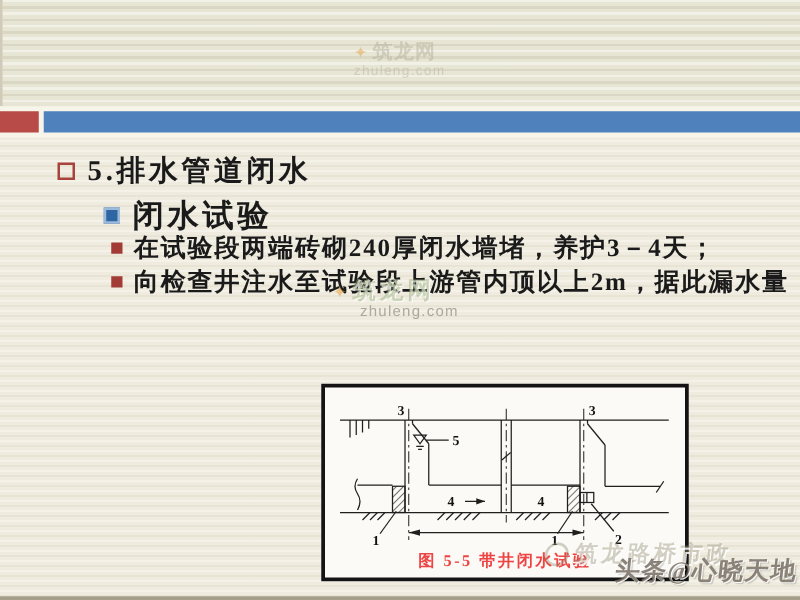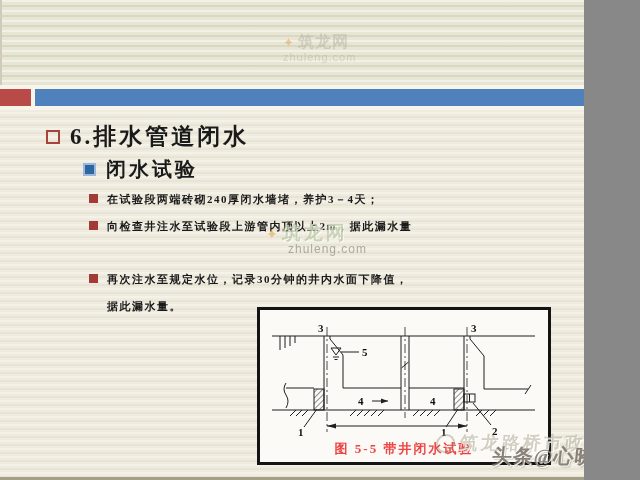--- a/index.html
+++ b/index.html
@@ -1,17 +1,17 @@
 <!DOCTYPE html>
 <html><head>
 <meta charset="utf-8">
 <style>
   html,body { margin:0; padding:0; background:#888; }
   .slide {
-    position:relative; width:584px; height:480px; overflow:hidden;
+    position:relative; width:640px; height:480px; overflow:hidden;
     background:#efecdf;
     background-image: repeating-linear-gradient(180deg,
       rgba(255,255,255,.30) 0px, rgba(255,255,255,.30) 2px,
       rgba(0,0,0,0) 2px, rgba(0,0,0,0) 4px,
       rgba(185,180,155,.14) 4px, rgba(185,180,155,.14) 6px,
       rgba(0,0,0,0) 6px, rgba(0,0,0,0) 8px);
     font-family:"Liberation Serif","DejaVu Serif",serif;
     color:#1a1a1a;
   }
   .slide::after { content:""; position:absolute; left:0; right:0; bottom:0; height:3px; background:#a59f89; }
@@ -28,25 +28,25 @@
   .accent-strip { position:absolute; left:0; top:85px; right:0; height:25px; background:#f7f5ea; }
   .accent-red  { position:absolute; left:0;  top:89px; width:31px; height:17px; }
   .accent-blue { position:absolute; left:35px; top:89px; right:0; height:17px; }
 
   .title-row { position:absolute; left:46px; top:121px; display:flex; align-items:center; gap:10px; }
   .bullet-hollow { width:10px; height:10px; border:2px solid #a8423d; background:transparent; flex:none; }
   .title-text { font-size:23px; font-weight:bold; letter-spacing:3px; white-space:nowrap; }
 
   .sub-row { position:absolute; left:83px; top:156px; display:flex; align-items:center; gap:10px; }
   .bullet-blue { width:9px; height:9px; background:#2e66a4; border:2px solid #9db9d9; flex:none; }
-  .sub-text { font-size:20px; font-weight:bold; letter-spacing:3px; white-space:nowrap; }
+  .sub-text { font-size:25px; font-weight:bold; letter-spacing:3px; white-space:nowrap; }
 
   .bullet-item { position:absolute; left:89px; display:flex; gap:9px; align-items:flex-start; }
   .bullet-sq { width:9px; height:9px; background:#a23a36; margin-top:8px; flex:none; }
-  .b-text { font-size:11px; font-weight:bold; letter-spacing:1.5px; line-height:26.5px; white-space:nowrap; }
+  .b-text { font-size:20px; font-weight:bold; letter-spacing:1.5px; line-height:26.5px; white-space:nowrap; }
   .b1 { top:186px; } .b2 { top:213px; } .b3 { top:266px; }
 
   .figure {
     position:absolute; left:257px; top:307px; width:294px; height:158px;
     background:#fbfaf6; border:3px solid #141414; box-sizing:border-box;
   }
   .figure svg { display:block; }
   .fig-caption {
     position:absolute; left:0; right:0; bottom:4px; text-align:center;
     font-size:13px; font-weight:bold; letter-spacing:2px; color:#ef4444; white-space:nowrap;
@@ -88,21 +88,21 @@
   <div class="accent-blue" style="background:#4f81bd;"></div>
 
   <div class="wm-top">
     <div><span class="logo">✦</span>
       <span class="brand">筑龙网</span></div>
     <div class="url">zhuleng.com</div>
   </div>
 
   <div class="title-row">
     <span class="bullet-hollow"></span>
-    <span class="title-text">6.排水管道闭水</span>
+    <span class="title-text">5.排水管道闭水</span>
   </div>
 
   <div class="sub-row">
     <span class="bullet-blue"></span>
     <span class="sub-text">闭水试验</span>
   </div>
 
   <div class="bullet-item b1">
     <span class="bullet-sq"></span>
     <div class="b-text">
@@ -110,27 +110,20 @@
     </div>
   </div>
 
   <div class="bullet-item b2">
     <span class="bullet-sq"></span>
     <div class="b-text">
       <div>向检查井注水至试验段上游管内顶以上2m，据此漏水量</div>
     </div>
   </div>
 
-  <div class="bullet-item b3">
-    <span class="bullet-sq"></span>
-    <div class="b-text">
-      <div>再次注水至规定水位，记录30分钟的井内水面下降值，</div>
-      <div>据此漏水量。</div>
-    </div>
-  </div>
 
   <div class="wm-mid">
     <div><span class="logo">✦</span>
       <span class="brand">筑龙网</span></div>
     <div class="url">zhuleng.com</div>
   </div>
 
   <div class="figure">
     <svg width="288" height="127" viewBox="0 0 288 127">
       <defs>

